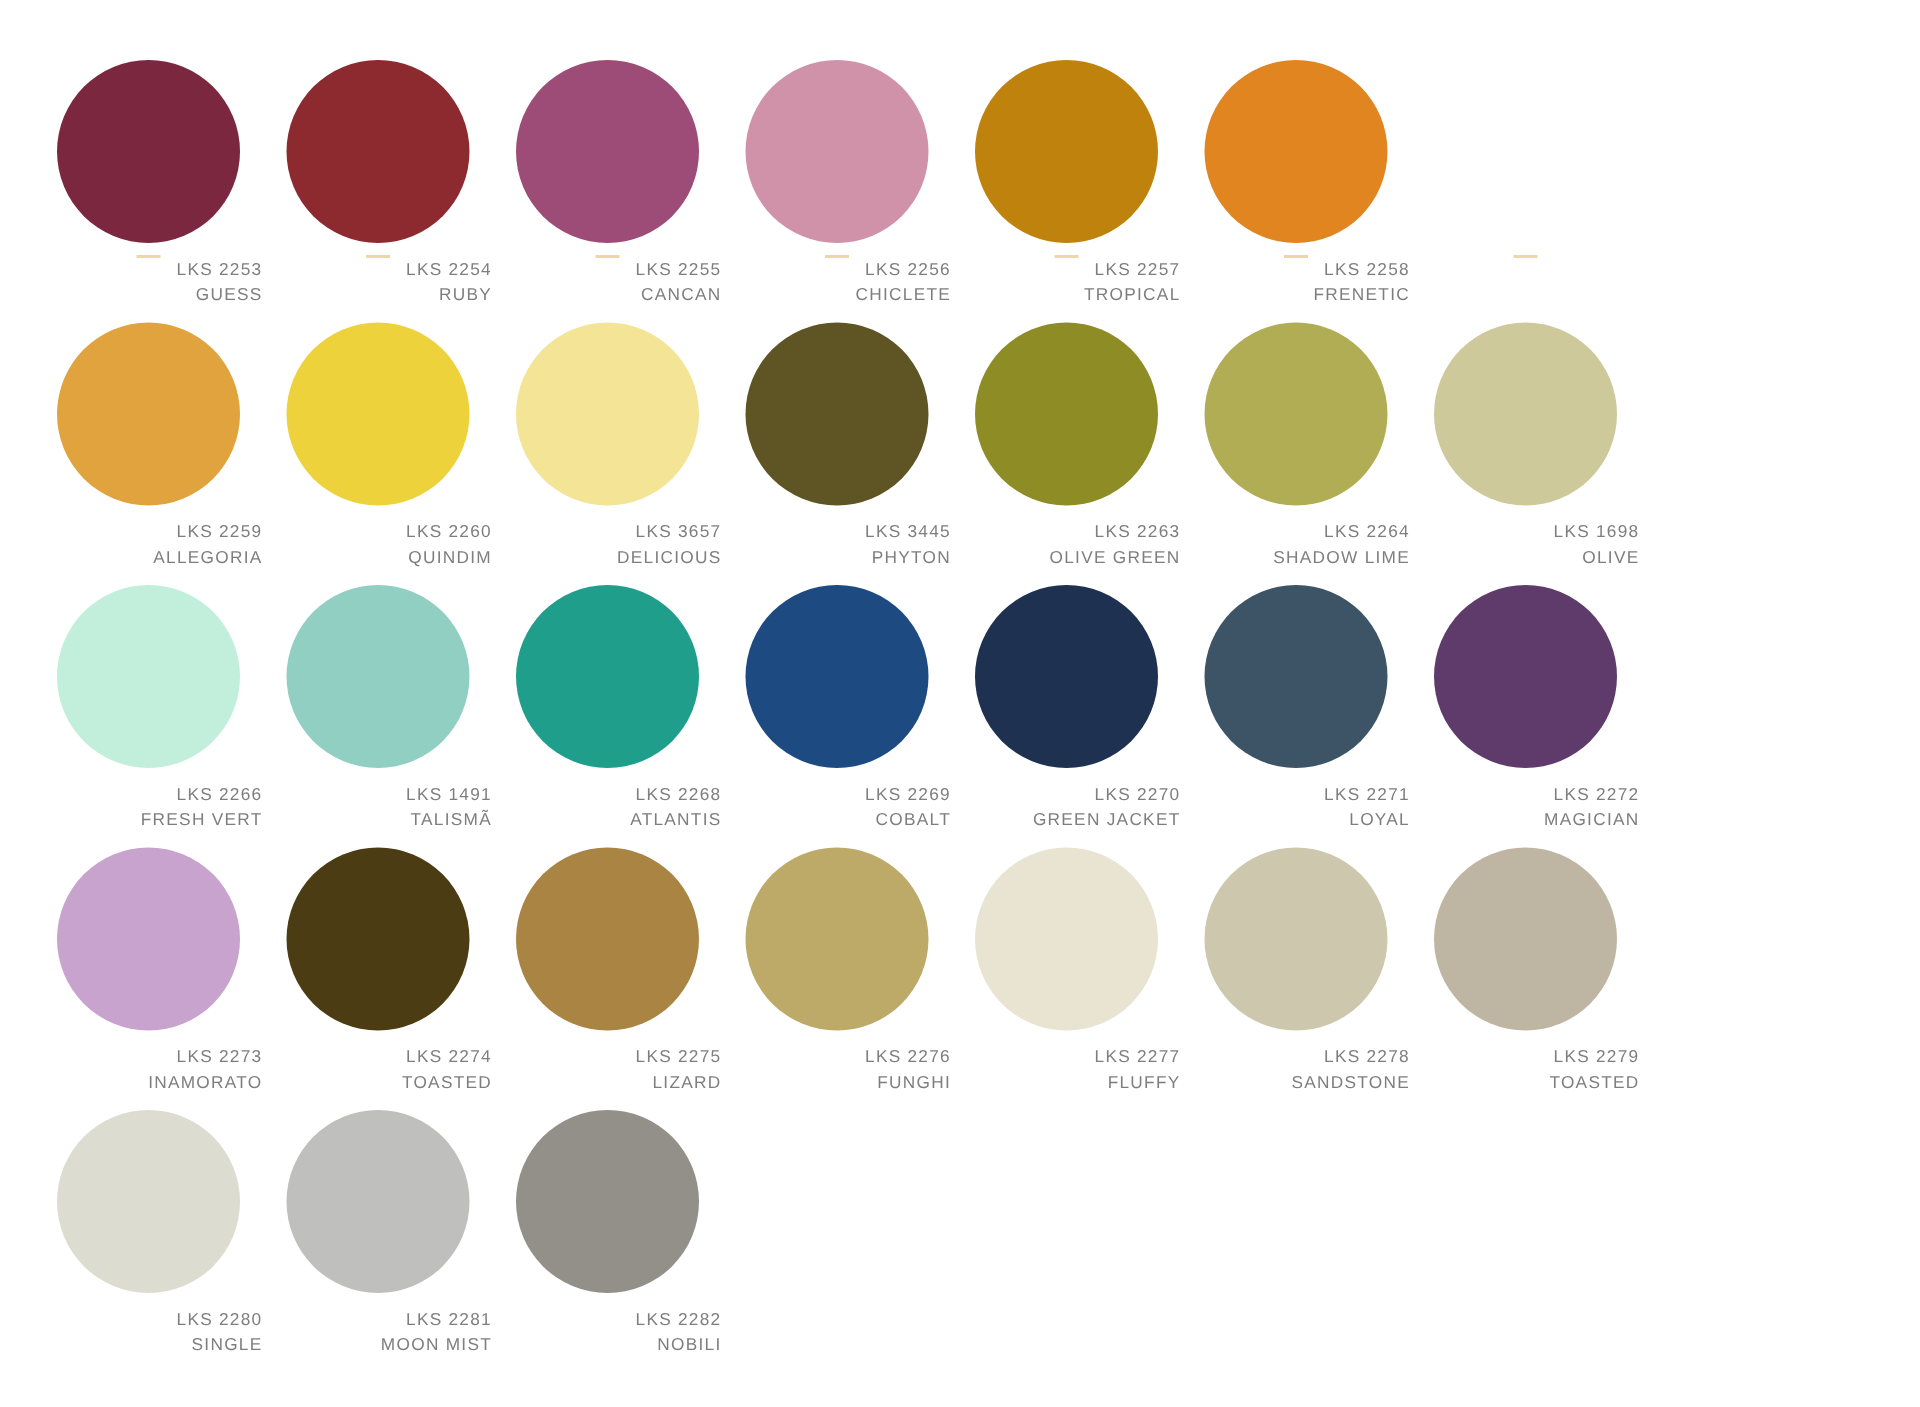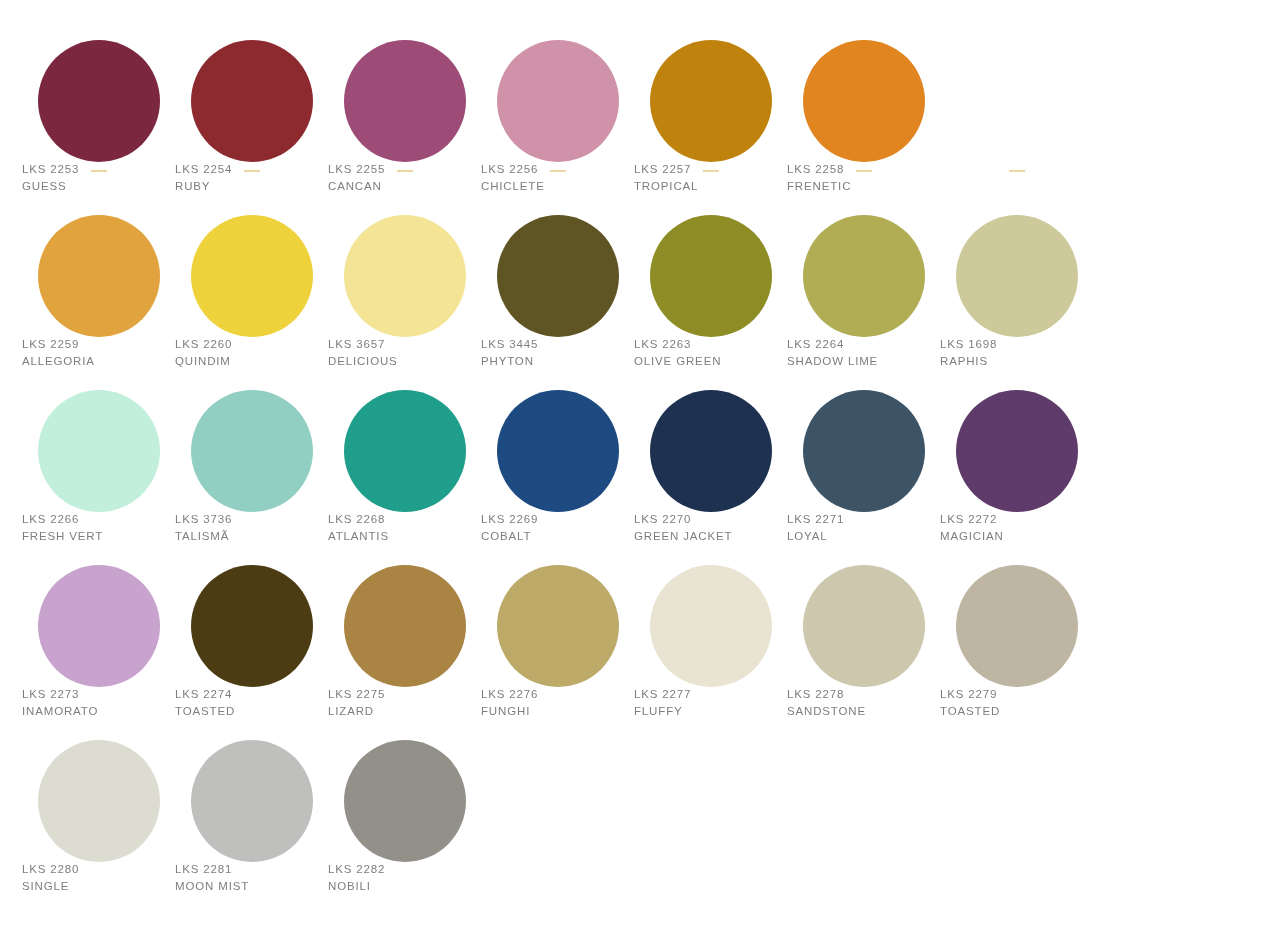--- a/index.html
+++ b/index.html
@@ -42,21 +42,22 @@
 
   .swatch-disc {
     width: 122px;
     height: 122px;
     border-radius: 50%;
     margin-top: 10px;
     flex: 0 0 auto;
   }
 
   .swatch-caption {
-    text-align: left;
+    margin-top: 11px;
+    text-align: right;
     line-height: 1.28;
     width: 153px;
   }
 
   .swatch-code,
   .swatch-name {
     display: block;
     font-family: "Liberation Sans", sans-serif;
     font-size: 11.5px;
     letter-spacing: 0.85px;
@@ -176,34 +177,34 @@
         <div class="swatch-disc" style="background: rgb(176, 173, 85);"></div>
         <div class="swatch-caption">
           <span class="swatch-code">LKS 2264</span>
           <span class="swatch-name">SHADOW LIME</span>
         </div>
       </div>
       <div class="swatch-cell">
         <div class="swatch-disc" style="background: rgb(205, 201, 155);"></div>
         <div class="swatch-caption">
           <span class="swatch-code">LKS 1698</span>
-          <span class="swatch-name">RAPHIS</span>
+          <span class="swatch-name">OLIVE</span>
         </div>
       </div>
       <div class="swatch-cell">
         <div class="swatch-disc" style="background: rgb(194, 238, 220);"></div>
         <div class="swatch-caption">
           <span class="swatch-code">LKS 2266</span>
           <span class="swatch-name">FRESH VERT</span>
         </div>
       </div>
       <div class="swatch-cell">
         <div class="swatch-disc" style="background: rgb(146, 207, 195);"></div>
         <div class="swatch-caption">
-          <span class="swatch-code">LKS 3736</span>
+          <span class="swatch-code">LKS 1491</span>
           <span class="swatch-name">TALISMÃ</span>
         </div>
       </div>
       <div class="swatch-cell">
         <div class="swatch-disc" style="background: rgb(31, 158, 140);"></div>
         <div class="swatch-caption">
           <span class="swatch-code">LKS 2268</span>
           <span class="swatch-name">ATLANTIS</span>
         </div>
       </div>

